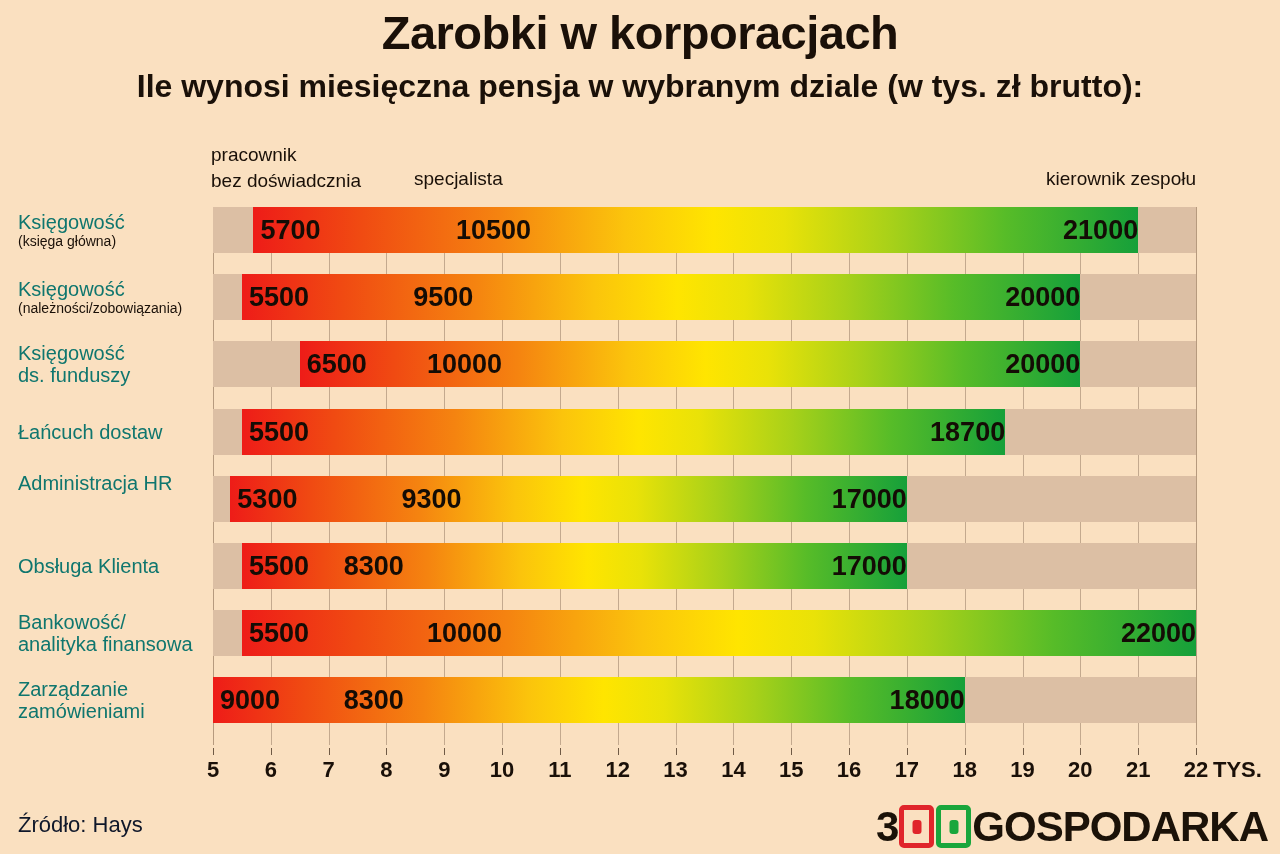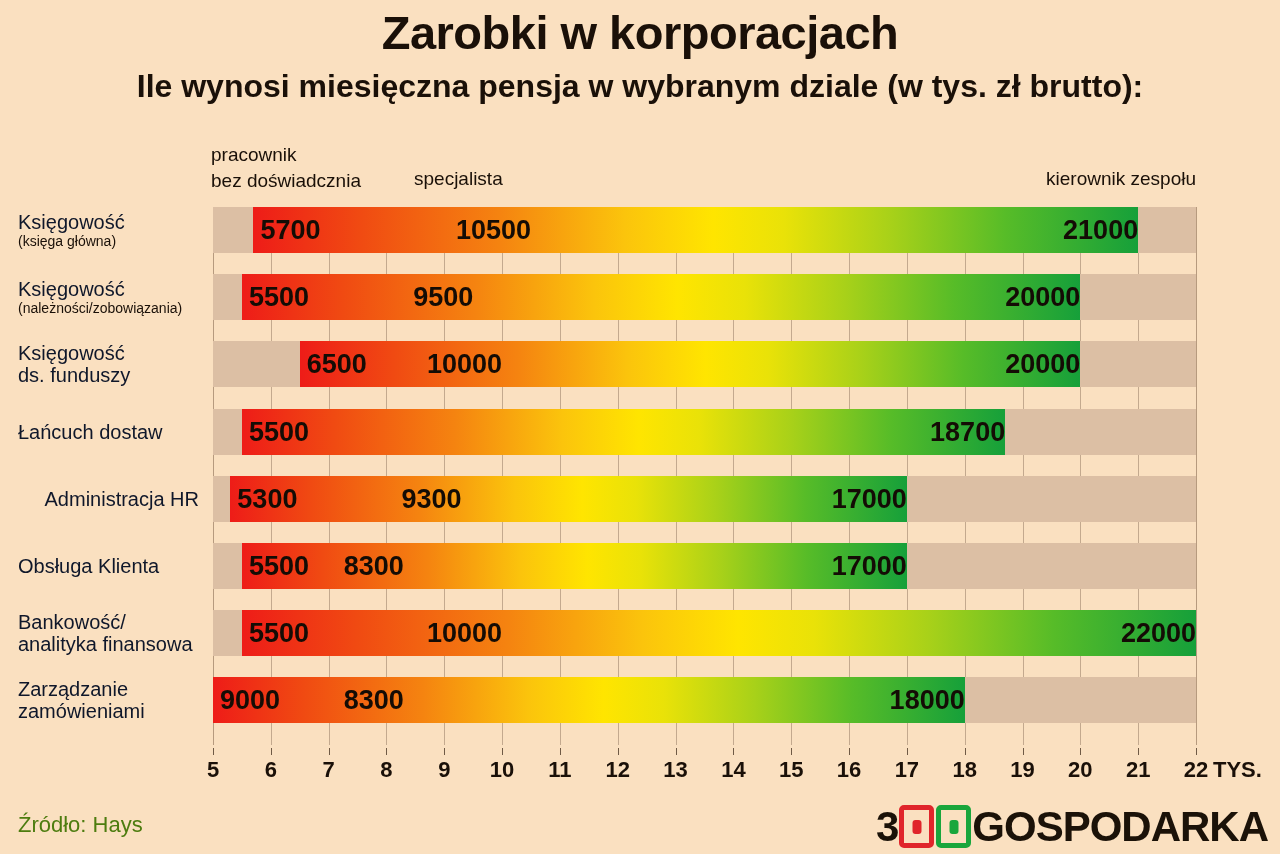--- a/index.html
+++ b/index.html
@@ -144,21 +144,21 @@
     height: 46px;
     display: flex;
     flex-direction: column;
     justify-content: center;
     align-items: flex-start;
   }
   .cat .main {
     font-size: 20px;
     font-weight: 400;
     line-height: 1.12;
-    color: #0f172a;
+    color: #0f766e;
     white-space: nowrap;
   }
   .cat .sub {
     font-size: 14px;
     font-weight: 400;
     line-height: 1.15;
     color: #1a1008;
     white-space: nowrap;
   }
 
@@ -210,21 +210,21 @@
     color: #1a1008;
   }
 
   
   .source {
     position: absolute;
     left: 18px;
     top: 812px;
     font-size: 22px;
     font-weight: 400;
-    color: #4d7c0f;
+    color: #0f172a;
   }
   .logo {
     position: absolute;
     right: 12px;
     top: 805px;
     font-size: 42px;
     font-weight: 700;
     letter-spacing: -1px;
     line-height: 1;
     color: #1b1208;
@@ -283,21 +283,21 @@
       <div class="main">Księgowość</div>
       <div class="sub">(należności/zobowiązania)</div>
     </div>
     <div class="cat" style="top: 134px;">
       <div class="main">Księgowość</div>
       <div class="main">ds. funduszy</div>
     </div>
     <div class="cat" style="top: 202px;">
       <div class="main">Łańcuch dostaw</div>
     </div>
-    <div class="cat" style="top: 269px; align-items: flex-end;">
+    <div class="cat" style="top: 253px;">
       <div class="main">Administracja HR</div>
     </div>
     <div class="cat" style="top: 336px;">
       <div class="main">Obsługa Klienta</div>
     </div>
     <div class="cat" style="top: 403px;">
       <div class="main">Bankowość/</div>
       <div class="main">analityka finansowa</div>
     </div>
     <div class="cat" style="top: 470px;">

